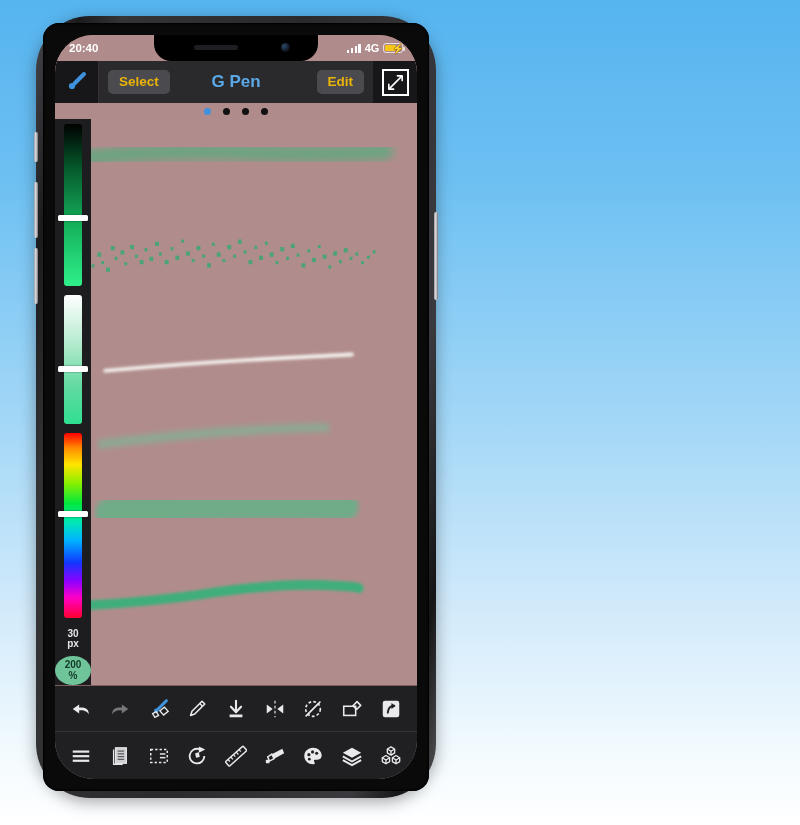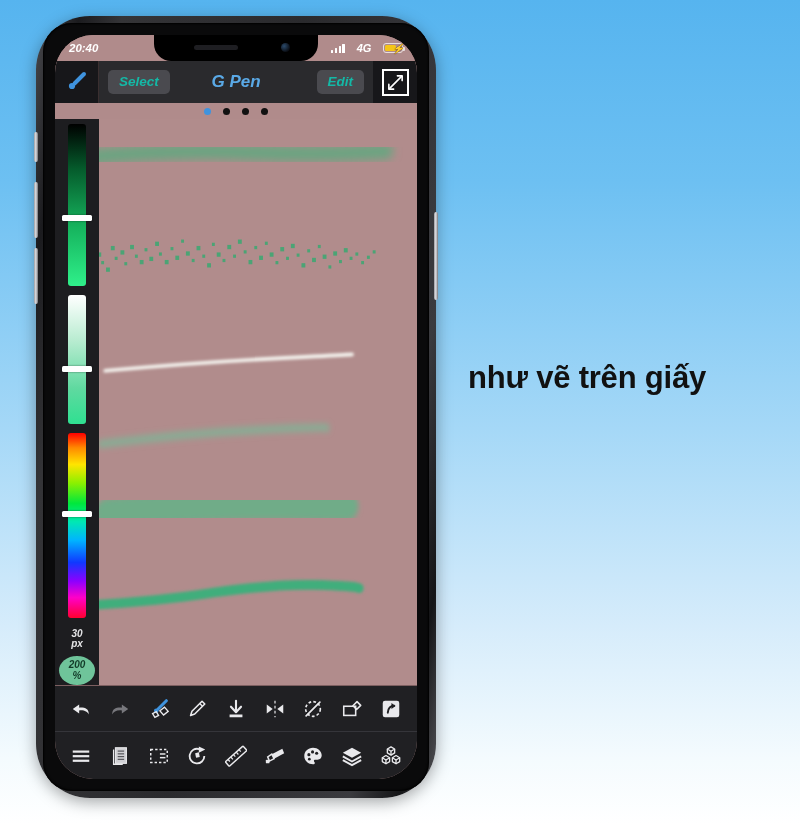--- a/index.html
+++ b/index.html
@@ -12,23 +12,22 @@
 
   
   #phone-frame {
     position:absolute; left:36px; top:16px; width:400px; height:782px;
     border-radius:54px;
     background:linear-gradient(100deg,#4a4a4e 0%,#1b1b1e 8%,#343437 16%,#2a2a2d 50%,#3a3a3e 84%,#151517 93%,#56565a 100%);
     box-shadow:0 4px 16px rgba(0,0,0,.35);
   }
   #phone-bezel {
     position:absolute; left:7px; top:7px; right:7px; bottom:7px;
-    border-radius:29px; background:#0a0a0b;
+    border-radius:16px; background:#0a0a0b;
     box-shadow:inset 0 0 2px 1px #000;
-    font-style:italic;
   }
   #phone-screen {
     position:absolute; left:12px; top:12px; right:12px; bottom:12px;
     border-radius:38px; overflow:hidden; background:#b08b8b;
   }
   .side-btn { position:absolute; background:linear-gradient(to right,#9a9a9e,#d8d8dc 40%,#b4b4b8 70%,#6e6e72); border-radius:2px; }
   #btn-mute  { left:-2px; top:116px;  width:4px; height:30px; }
   #btn-vol-up{ left:-2px; top:166px;  width:4px; height:56px; }
   #btn-vol-dn{ left:-2px; top:232px;  width:4px; height:56px; }
   #btn-power { right:-2px; top:196px; width:4px; height:88px; }
@@ -43,21 +42,21 @@
   #notch-camera { position:absolute; right:28px; top:8px; width:9px; height:9px; border-radius:50%;
     background:radial-gradient(circle at 35% 35%, #2b4a6b, #0b0f16 70%); }
 
   
   #status-bar {
     position:absolute; top:0; left:0; right:0; height:26px; z-index:25;
     display:flex; align-items:center; justify-content:space-between;
     padding:0 14px; color:#fff; font-size:11.5px; font-weight:bold;
     background:#b08b8b;
   }
-  #status-right { display:flex; align-items:center; gap:12px; }
+  #status-right { display:flex; align-items:center; gap:4px; }
   .sig-bars { display:flex; align-items:flex-end; gap:1.4px; height:9px; }
   .sig-bars i { display:block; width:2.4px; background:#fff; border-radius:.5px; }
   .sig-bars i:nth-child(1){height:3px}.sig-bars i:nth-child(2){height:5px}
   .sig-bars i:nth-child(3){height:7px}.sig-bars i:nth-child(4){height:9px}
   #net-label { font-size:11px; font-weight:bold; letter-spacing:-.2px; }
   #battery { position:relative; width:20px; height:10.5px; border:1.3px solid #e8dede; border-radius:3px; }
   #battery:after { content:""; position:absolute; right:-3.4px; top:3px; width:2px; height:4px;
     background:#e8dede; border-radius:0 1px 1px 0; }
   #battery-fill { position:absolute; left:1px; top:1px; bottom:1px; width:11px; background:#f5c518; border-radius:1.5px; }
   #battery-bolt { position:absolute; left:8px; top:-1px; color:#fff; font-size:10px; line-height:12px; text-shadow:0 0 1px #000; }
@@ -69,21 +68,21 @@
   }
   #brush-tool-btn {
     width:44px; height:42px; background:#17171a; display:flex; align-items:center; justify-content:center;
     border-right:1px solid #3a2f30;
   }
   #toolbar-center {
     flex:1; height:42px; background:#2a2a2d; display:flex; align-items:center;
     justify-content:space-between; padding:0 9px; position:relative;
   }
   .tb-btn {
-    background:#4a4a4f; color:#14b8a6; font-size:13.5px; font-weight:bold;
+    background:#4a4a4f; color:#eab308; font-size:13.5px; font-weight:bold;
     padding:5px 11px; border-radius:5px; line-height:1;
   }
   #brush-name {
     position:absolute; left:0; right:0; text-align:center;
     color:#5aa9e6; font-size:17px; font-weight:bold; pointer-events:none;
   }
   #expand-btn {
     width:44px; height:42px; background:#17171a;
     display:flex; align-items:center; justify-content:center;
   }
@@ -96,21 +95,21 @@
   }
   #page-dots span { width:7px; height:7px; border-radius:50%; background:#111; display:block; }
   #page-dots span.active { background:#3f93de; }
 
   
   #canvas-area { position:absolute; top:84px; left:0; right:0; bottom:94px; background:#b18c8c; overflow:hidden; }
   #canvas-svg { position:absolute; left:0; top:0; width:100%; height:100%; }
 
   
   #color-sidebar {
-    position:absolute; left:0; top:84px; bottom:94px; width:44px; z-index:15;
+    position:absolute; left:0; top:84px; bottom:94px; width:36px; z-index:15;
     background:#1d1d20; display:flex; flex-direction:column; align-items:center; padding-top:5px;
   }
   .slider { position:relative; width:18px; margin-bottom:9px; border-radius:3px; }
   #slider-value { height:200px; background:linear-gradient(to bottom,#000 0%,#055c2c 28%,#16b45e 64%,#2ff08a 100%); }
   #slider-sat   { height:160px; background:linear-gradient(to bottom,#ffffff 0%,#b9ecd1 35%,#60d9a0 72%,#2fe091 100%); }
   #slider-hue   { height:228px; background:linear-gradient(to bottom,#ff0000 0%,#ff8a00 8%,#ffe400 17%,#8cf000 27%,#00e83c 38%,#00e8b4 48%,#00b4ff 58%,#1038ff 70%,#8c00ff 80%,#ff00c8 89%,#ff0030 100%); }
   .handle { position:absolute; left:-6px; width:30px; height:6px; background:#fff; border-radius:1.5px; box-shadow:0 0 2px rgba(0,0,0,.6); }
 
   #brush-size-display { color:#e4e4e6; font-size:10px; font-weight:bold; text-align:center; line-height:10px; margin-top:2px; }
   #opacity-badge {
@@ -457,14 +456,13 @@
           </div>
         </div>
 
       </div>
 
     </div>
   </div>
 </div>
 
 <div id="headline">
-  <div>như vẽ trên giấy</div>
 </div>
 
 </body></html>

